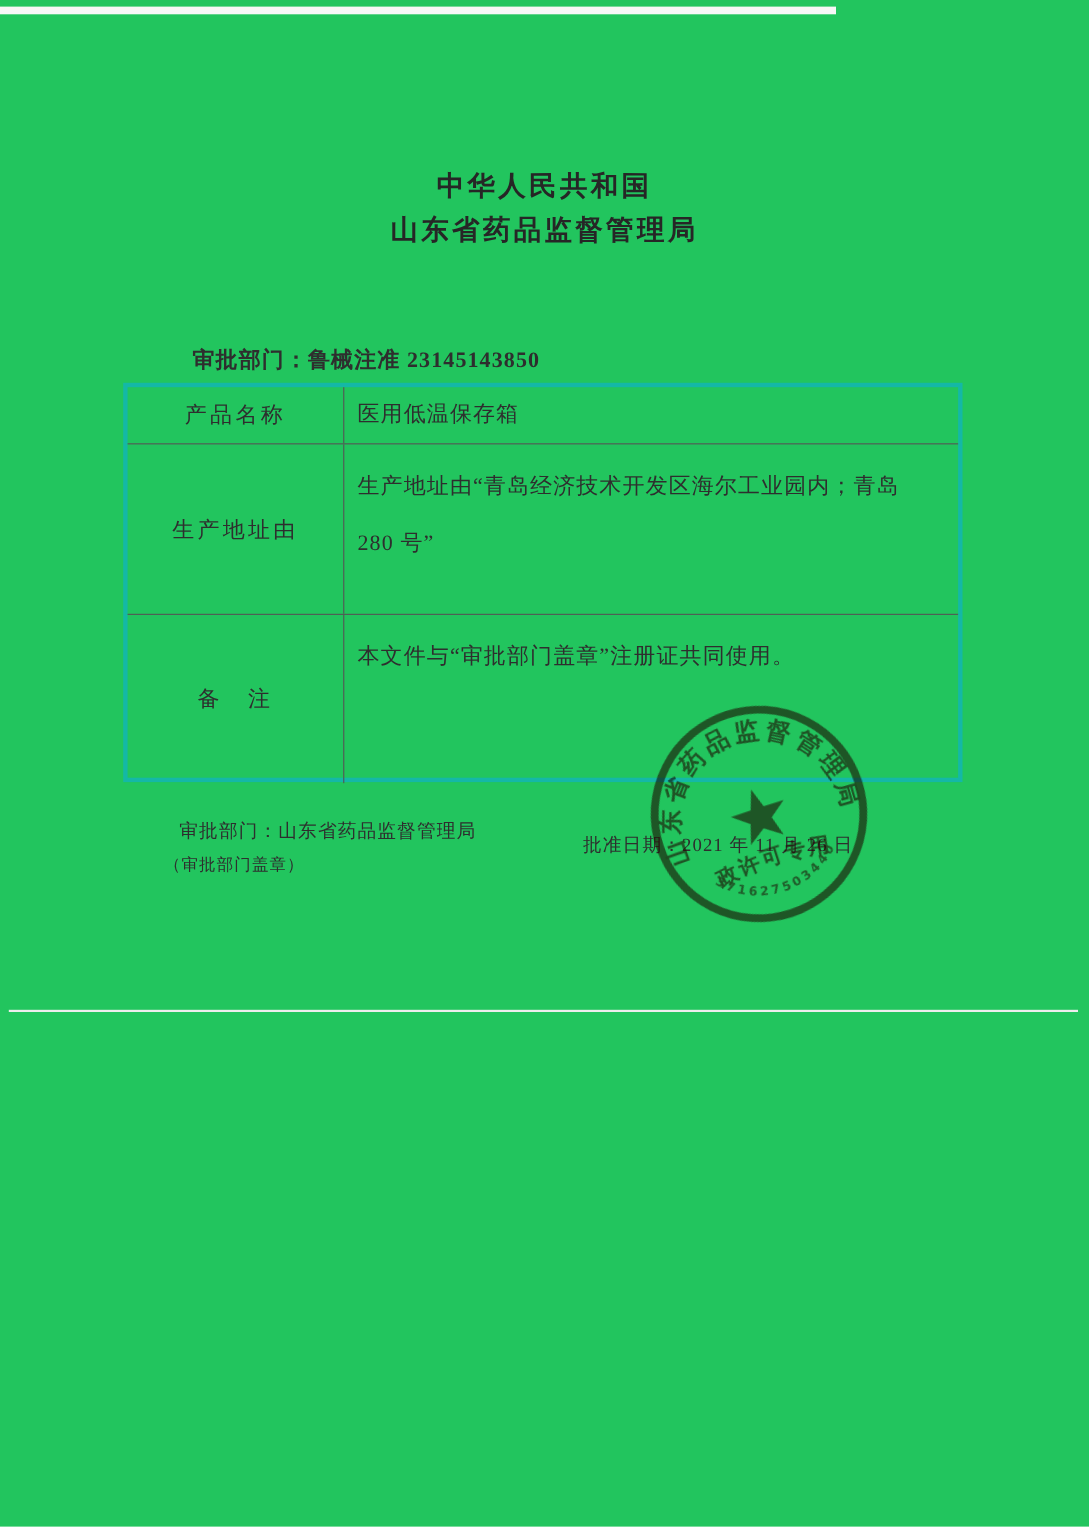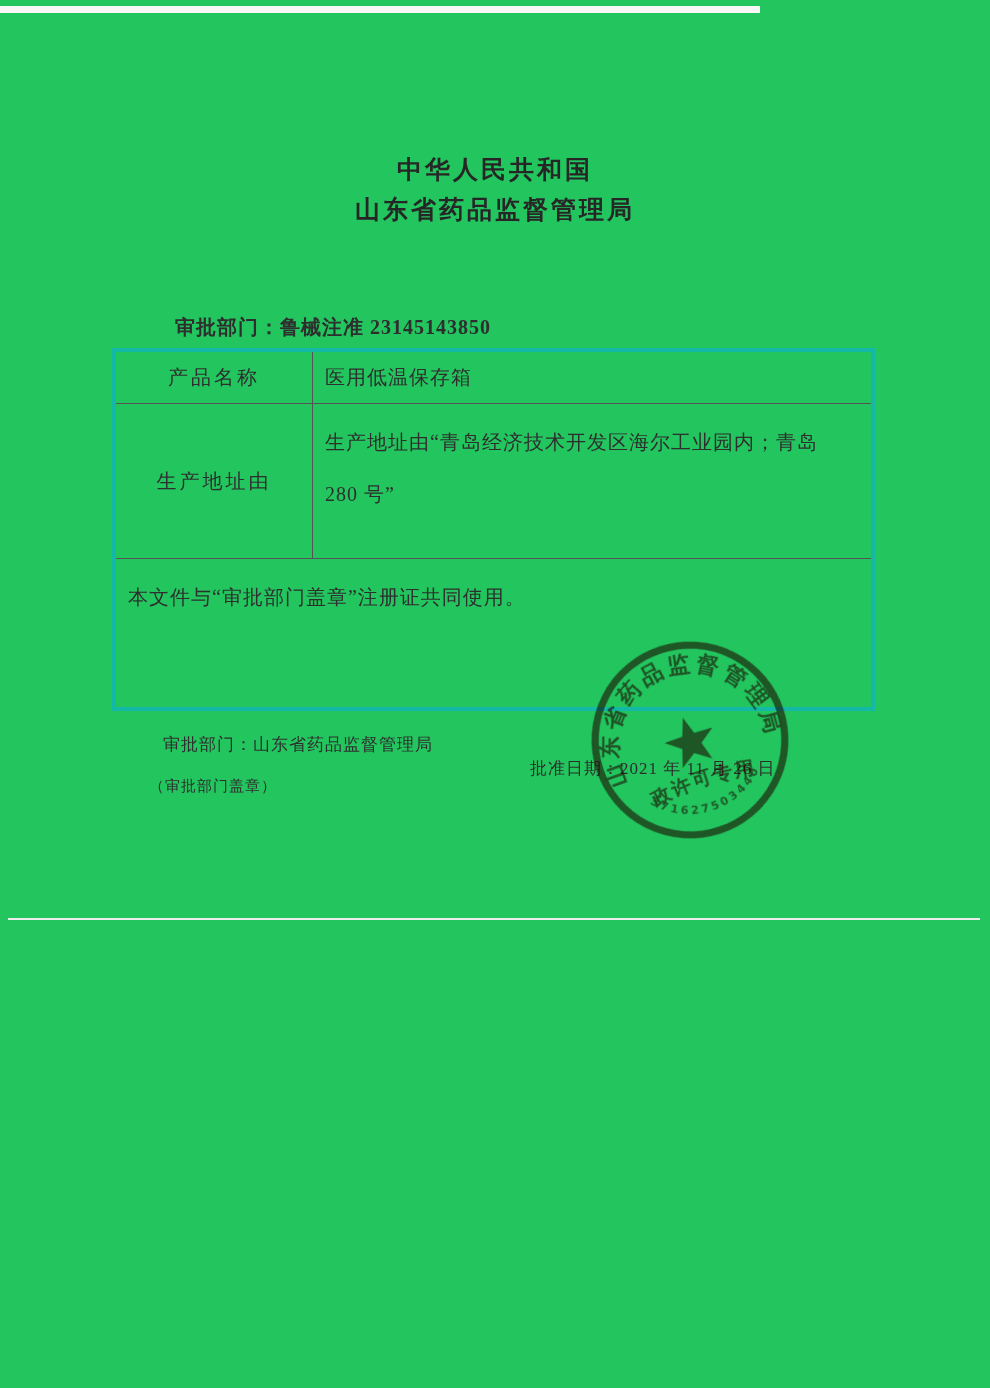--- a/index.html
+++ b/index.html
@@ -102,20 +102,21 @@
     left: 0;
     width: 990px;
     font-size: 17px;
     letter-spacing: 1px;
     color: #2e2e2e;
   }
   .approval-dept {
     position: absolute;
     left: 163px;
     white-space: nowrap;
+    margin-top: 11px;
   }
   .approval-date {
     position: absolute;
     left: 530px;
     white-space: nowrap;
     margin-top: 24px;
   }
   .stamp-note {
     position: absolute;
     left: 149px; top: 777px;
@@ -162,20 +163,21 @@
 
     <div class="t-row row-2">
       <div class="t-label">生产地址由</div>
       <div class="t-content pad-top">
         <div class="c-line">生产地址由“青岛经济技术开发区海尔工业园内；青岛</div>
         <div class="c-line">280 号”</div>
       </div>
     </div>
 
     <div class="t-row row-3">
+      <div class="t-label">备　注</div>
       <div class="t-content pad-top">
         <div class="c-line">本文件与“审批部门盖章”注册证共同使用。</div>
       </div>
     </div>
 
   </div>
 
   <div class="footer-line">
     <div class="approval-dept">
       <span>审批部门：</span><span>山东省药品监督管理局</span>

